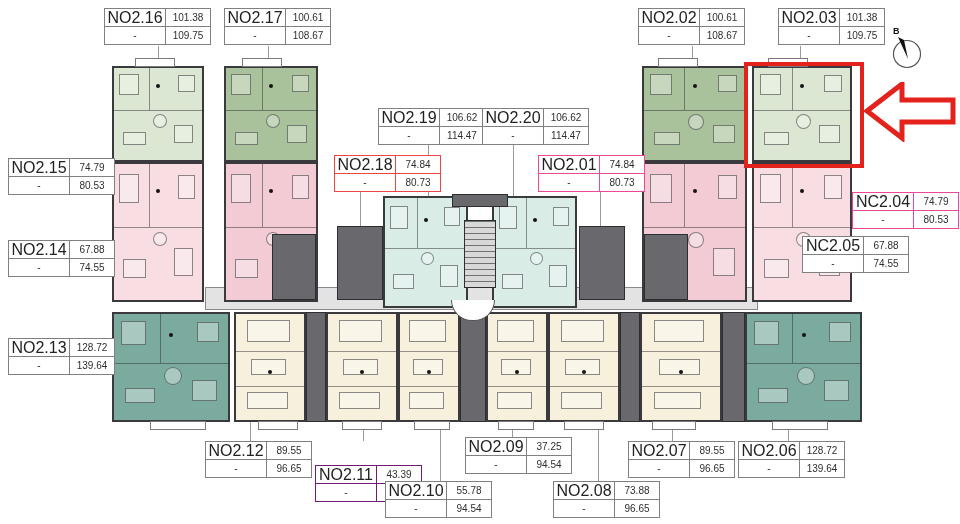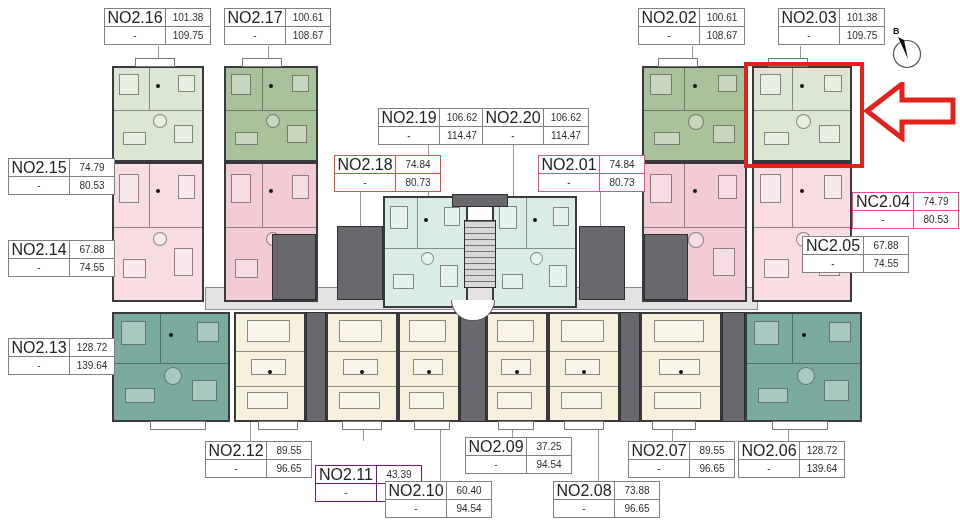--- a/index.html
+++ b/index.html
@@ -335,21 +335,21 @@
         <div class="cell val">96.65</div>
       </div>
       <div class="utable" style="left: 315px; top: 441px; background: #701a75; margin-top: 24px;">
         <div class="cell name">NO2.11</div>
         <div class="cell val">43.39</div>
         <div class="cell val">-</div>
         <div class="cell val">96.65</div>
       </div>
       <div class="utable" style="left: 385px; top: 481px; background: rgb(128, 128, 128);">
         <div class="cell name">NO2.10</div>
-        <div class="cell val">60.40</div>
+        <div class="cell val">55.78</div>
         <div class="cell val">-</div>
         <div class="cell val">94.54</div>
       </div>
       <div class="utable" style="left: 465px; top: 437px; background: rgb(128, 128, 128);">
         <div class="cell name">NO2.09</div>
         <div class="cell val">37.25</div>
         <div class="cell val">-</div>
         <div class="cell val">94.54</div>
       </div>
       <div class="utable" style="left: 553px; top: 481px; background: rgb(128, 128, 128);">

